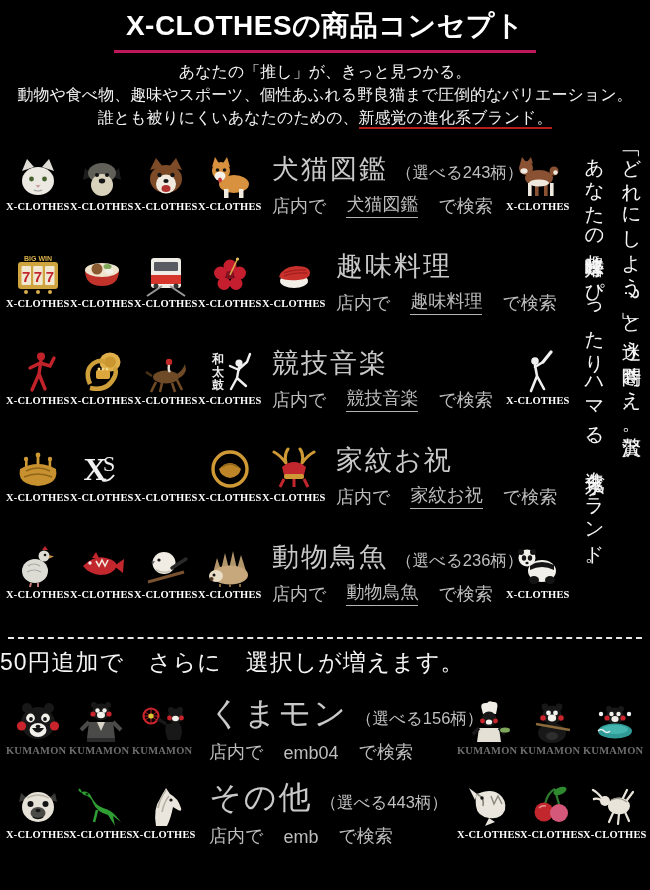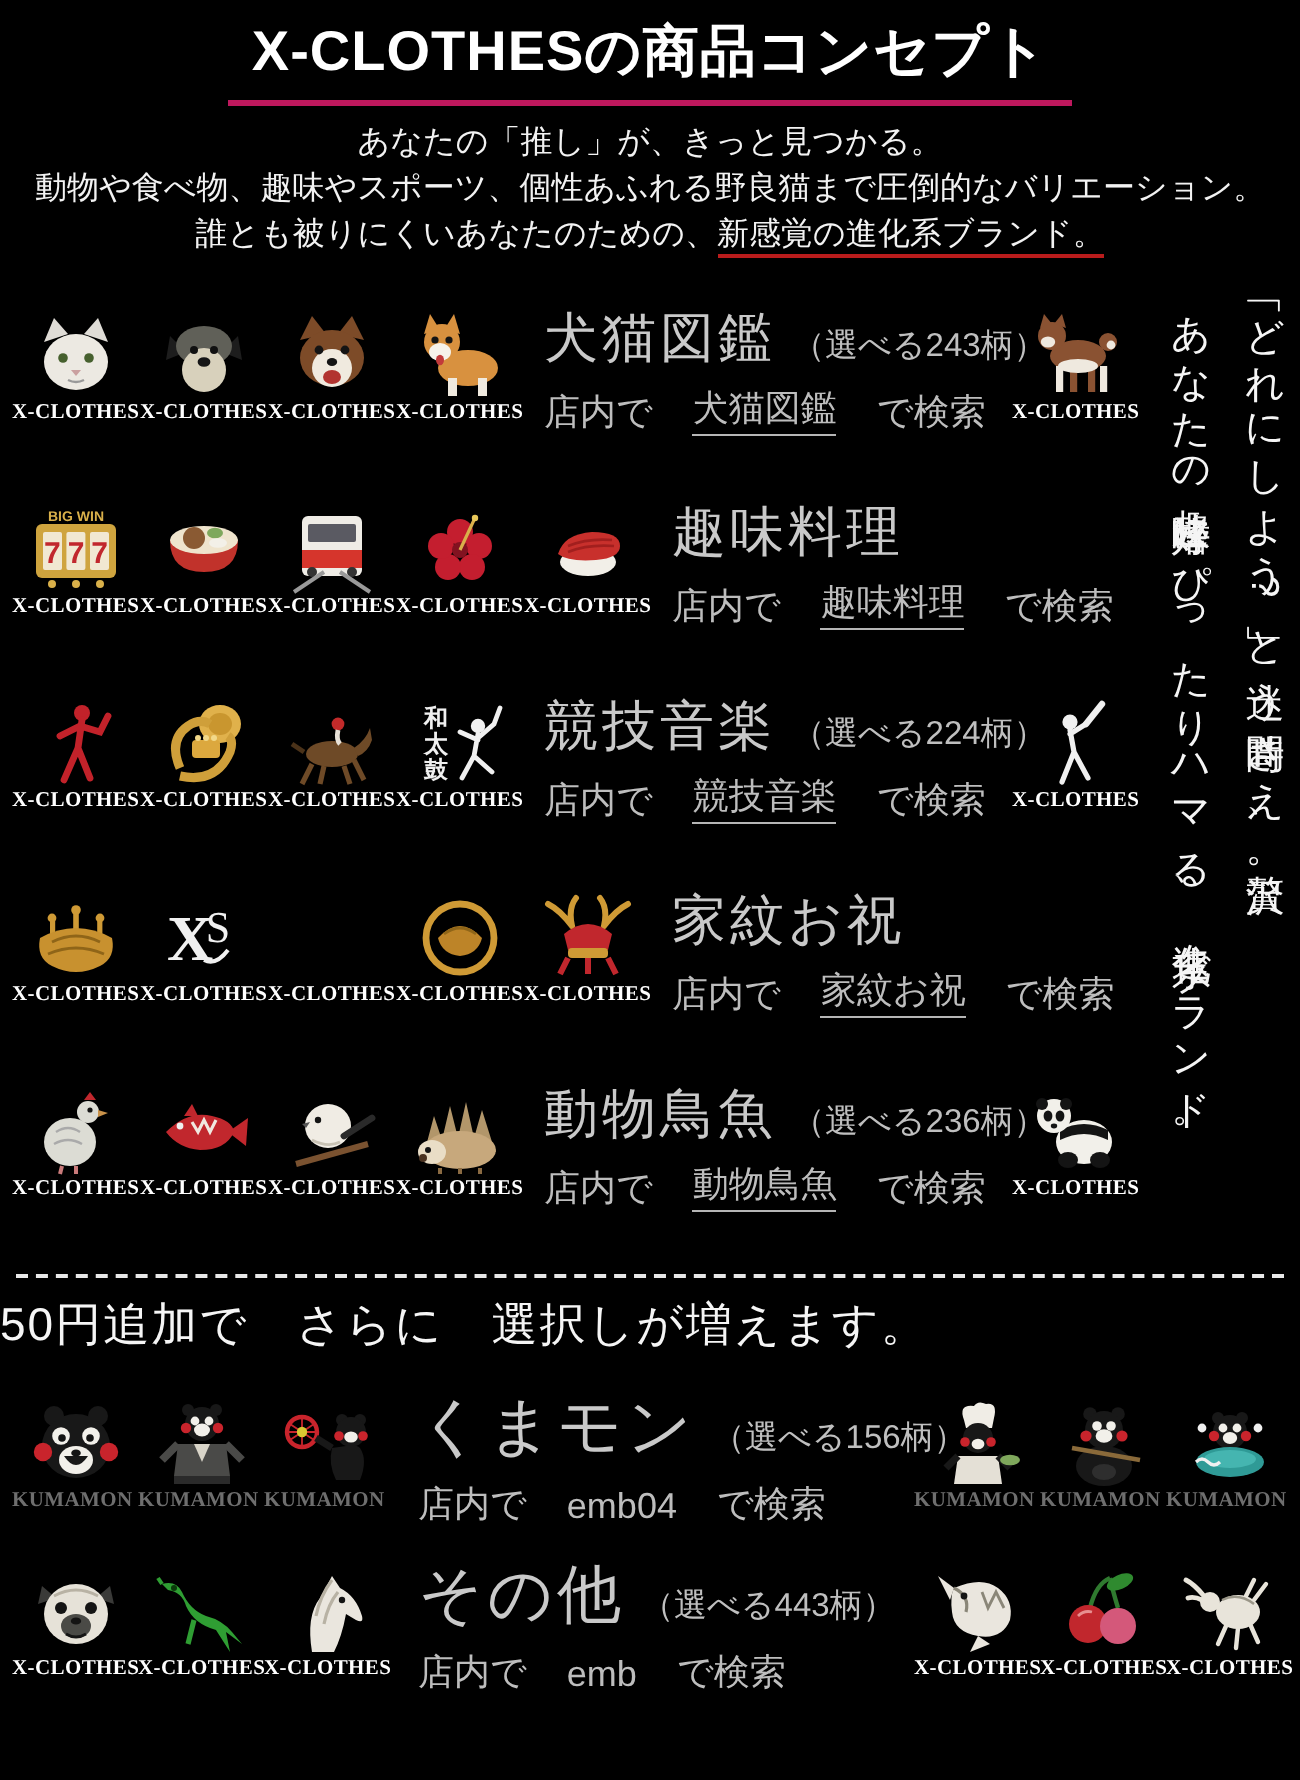--- a/index.html
+++ b/index.html
@@ -223,21 +223,20 @@
                 <text x="6" y="13" font-size="12" fill="#f0f0f0" font-weight="bold">和</text>
                 <text x="6" y="26" font-size="12" fill="#f0f0f0" font-weight="bold">太</text>
                 <text x="6" y="39" font-size="12" fill="#f0f0f0" font-weight="bold">鼓</text>
                 <circle cx="33" cy="13" r="3.6" fill="#f0f0f0"></circle>
                 <path d="M33 17 L31 28 M31 28 L25 39 M31 28 L40 36 M33 19 L41 12 L44 4 M33 20 L24 16" stroke="#f0f0f0" stroke-width="2.4" fill="none" stroke-linecap="round"></path>
               </svg></span><figcaption class="plabel">X-CLOTHES</figcaption></figure>
         </div>
         <div class="rinfo">
           <div class="rline1">
             <span class="rtitle">競技音楽</span>
-            <span class="rcount">（選べる224柄）</span>
           </div>
           <div class="rline2">
             <span>店内で</span>
             <span class="kw u">競技音楽</span>
             <span>で検索</span>
           </div>
         </div>
         <div class="patches rightp">
           <figure class="patch"><span class="picon"><svg viewBox="0 0 48 44" xmlns="http://www.w3.org/2000/svg">
                 <circle cx="21" cy="11" r="3.8" fill="#f0f0f0"></circle>

